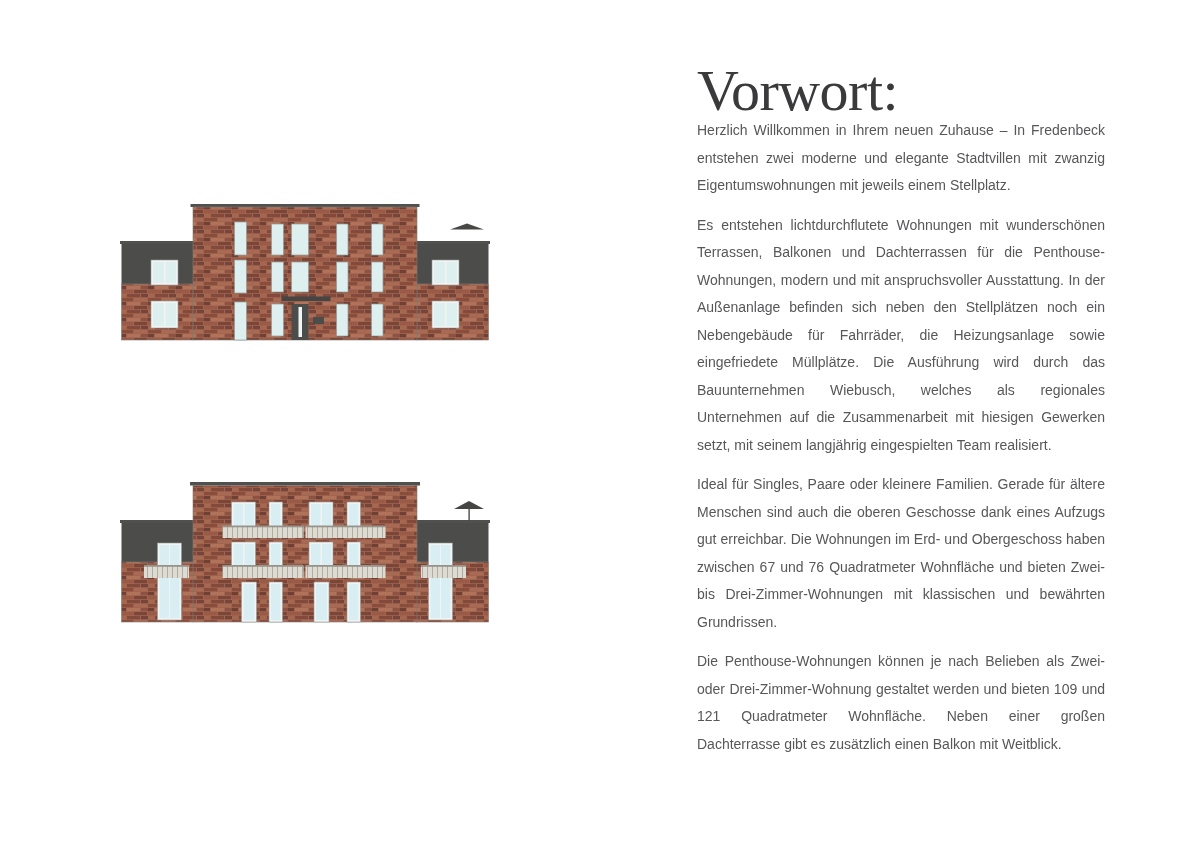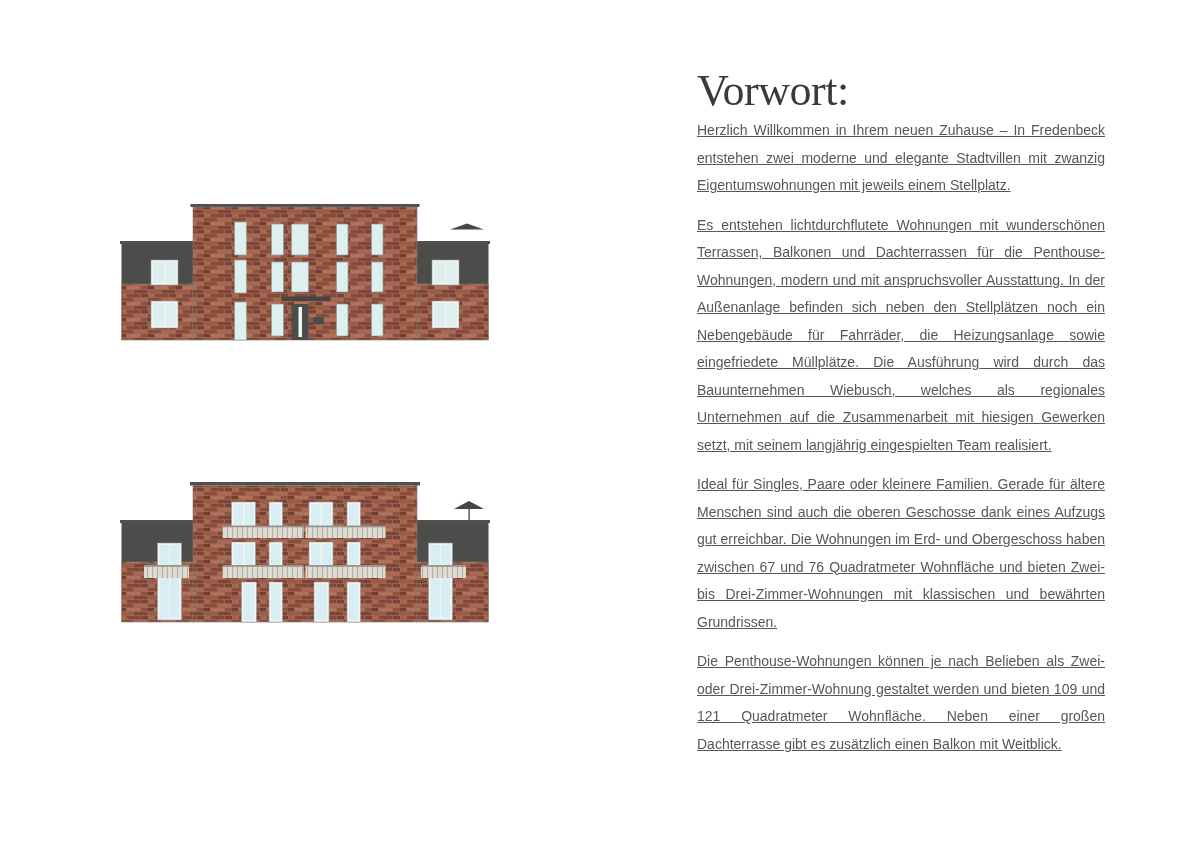--- a/index.html
+++ b/index.html
@@ -7,27 +7,27 @@
     position:relative; width:1200px; height:848px; background:#ffffff;
     overflow:hidden; font-family:"Liberation Sans", sans-serif;
   }
   figure { margin:0; position:absolute; }
   .fig-front { left:120px; top:202px; }
   .fig-rear  { left:120px; top:476px; }
 
   .page-title {
     position:absolute; left:697px; top:66px; margin:0;
     font-family:"Liberation Serif", serif; font-weight:400;
-    font-size:44px; line-height:50px; color:#3a3a3c; letter-spacing:-0.5px;
+    font-size:58px; line-height:50px; color:#3a3a3c; letter-spacing:-0.5px;
   }
   .paragraphs { position:absolute; left:697px; top:117px; width:408px; }
   .paragraphs p {
     margin:0 0 12px 0; font-size:14px; line-height:27.5px;
     text-align:justify; color:#57575a;
-    hyphens:auto;text-decoration:underline; -webkit-hyphens:auto;
+    hyphens:auto; -webkit-hyphens:auto;
   }
 </style>
 </head>
 <body>
 
 <div class="page">
 
   <figure class="fig-front">
     <svg width="370" height="146" viewBox="0 0 370 146" xmlns="http://www.w3.org/2000/svg">
       <defs>

